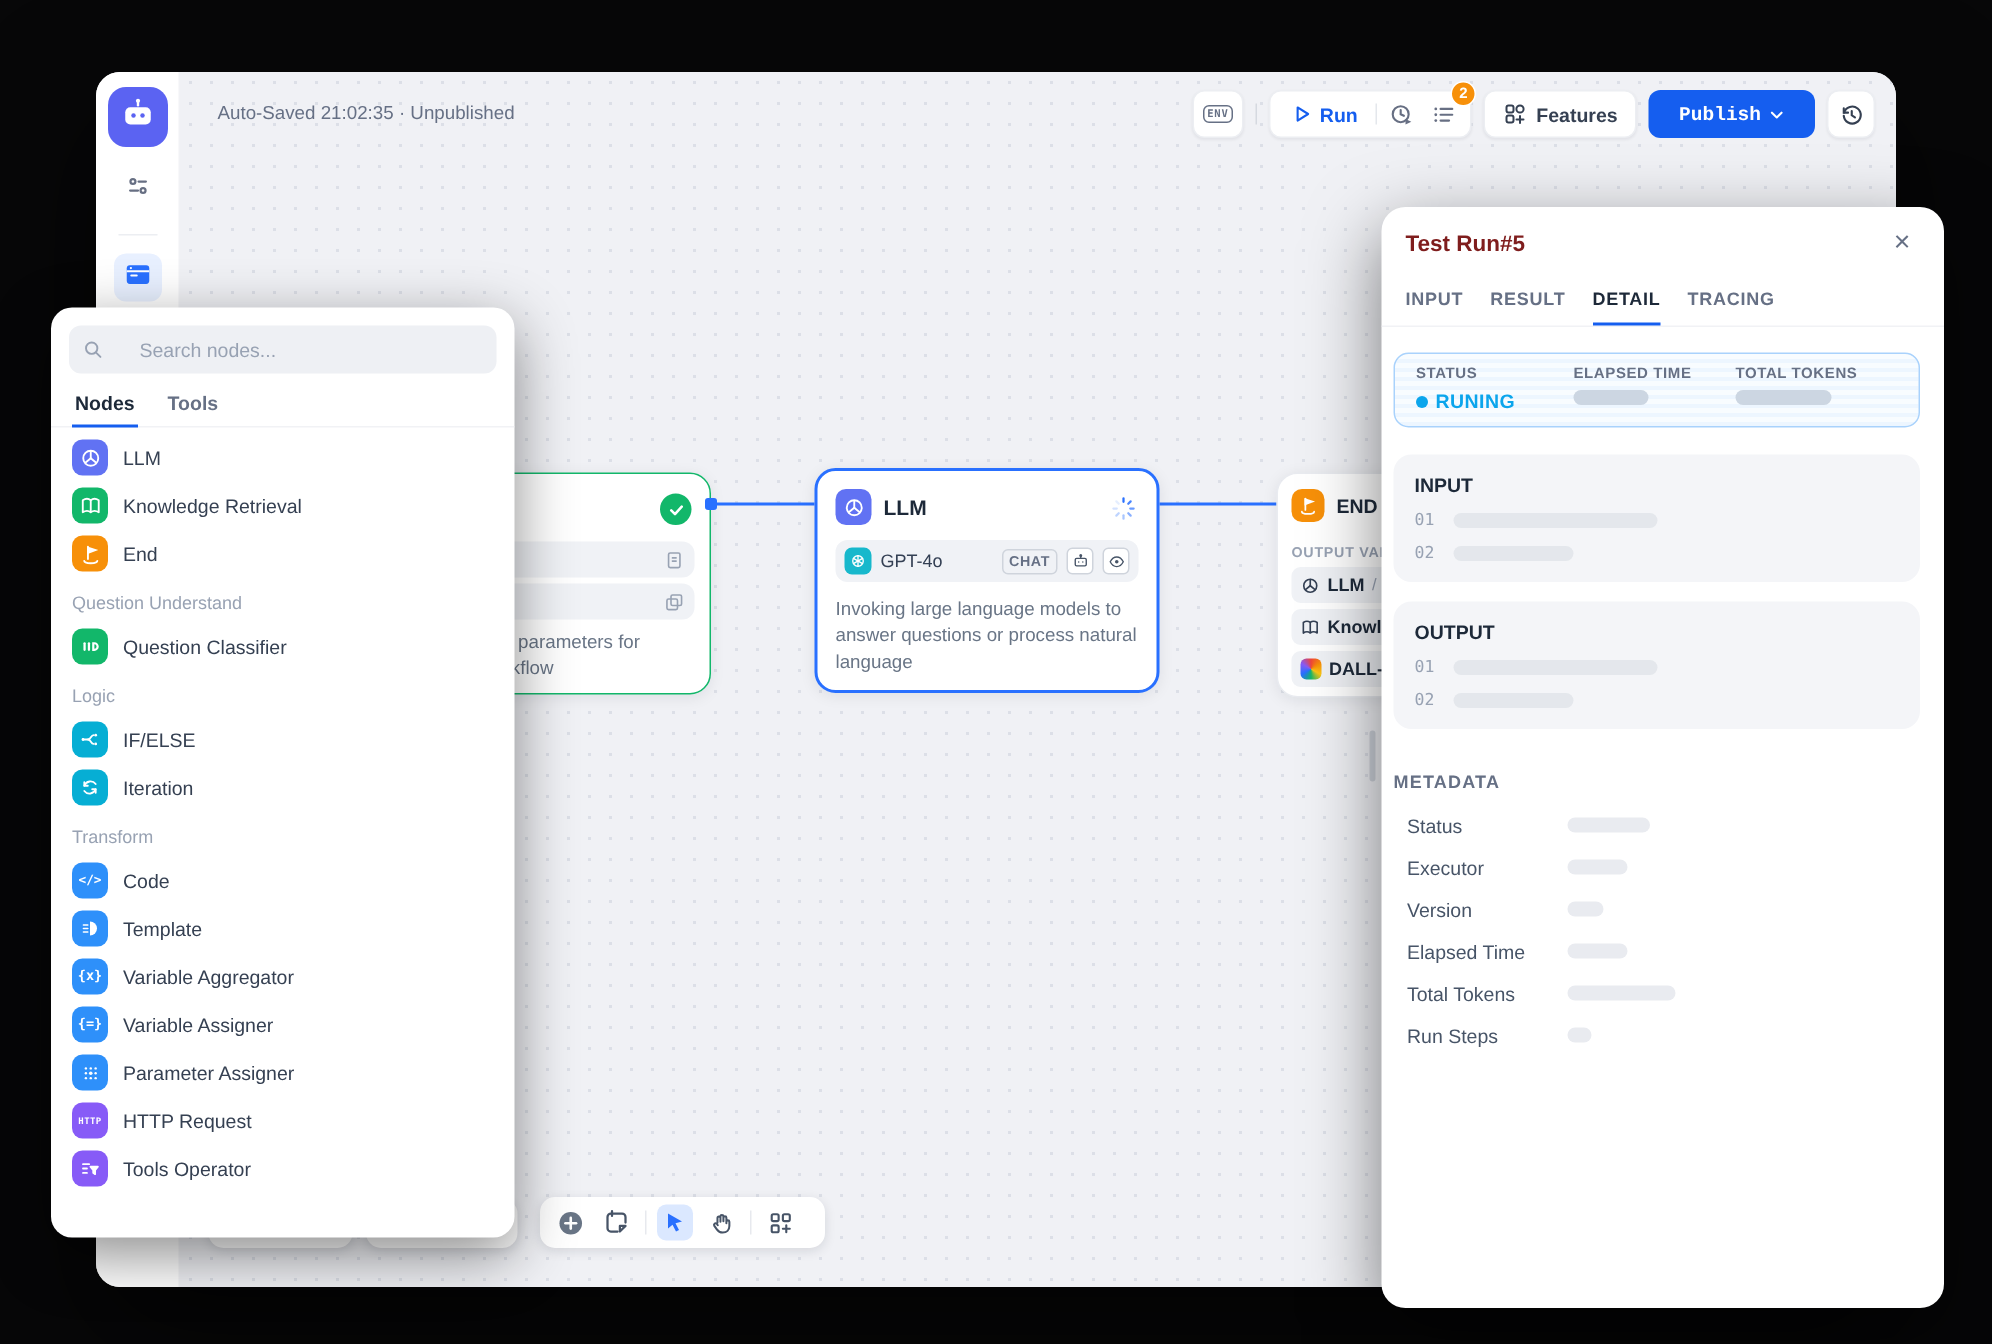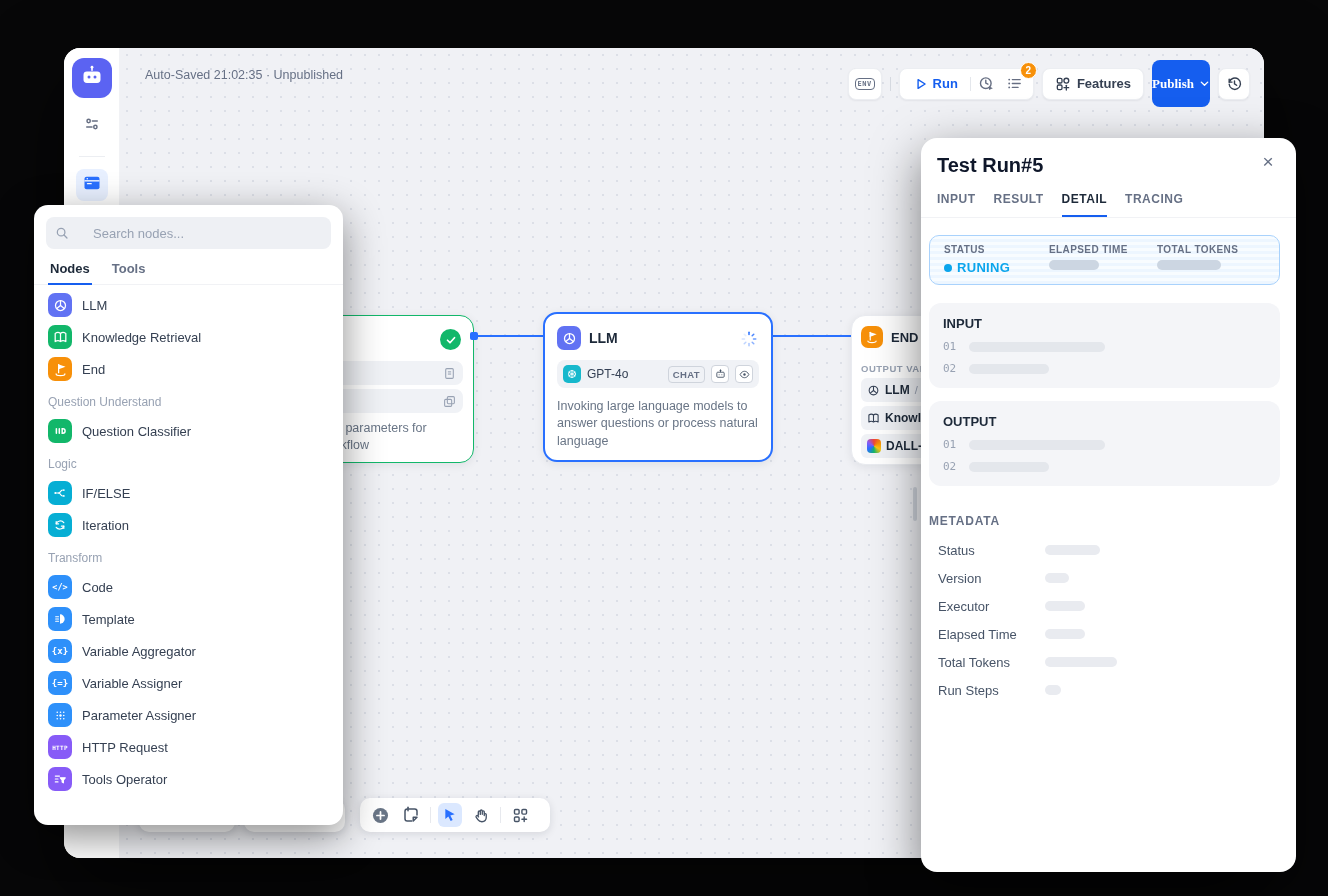--- a/index.html
+++ b/index.html
@@ -32,23 +32,23 @@
   .tb-div { width:1px; height:14px; background:#d5d9e0; }
   .run-group { display:flex; align-items:center; padding:0 4px; position:relative; }
   .run-btn { display:flex; align-items:center; gap:5px; padding:0 10px; height:100%; }
   .run-btn span { font-size:13px; font-weight:700; color:#155eef; }
   .rg-div { width:1px; height:14px; background:#e4e7ec; margin:0 2px; }
   .icon-slot { width:28px; height:28px; display:flex; align-items:center; justify-content:center; }
   .badge2 { position:absolute; top:-7px; right:-4px; width:17px; height:17px; border-radius:50%;
     background:#f79009; border:1.5px solid #fff; color:#fff; font-size:10px; font-weight:700;
     display:flex; align-items:center; justify-content:center; }
   .features-btn { gap:6px; padding:0 12px; font-size:13px; font-weight:600; color:#354052; }
-  .publish-btn { height:47px; border-radius:8px; background:#155eef; border:none; color:#fff;
-    font-size:13px; font-weight:700; display:flex; align-items:center; gap:5px; padding:0 0;
-    font-family:Liberation Serif, serif; }
+  .publish-btn { height:32px; border-radius:8px; background:#155eef; border:none; color:#fff;
+    font-size:13px; font-weight:700; display:flex; align-items:center; gap:5px; padding:0 20px;
+    font-family:Liberation Mono, monospace; }
   .hist-btn { width:32px; }
 
   
   .node { position:absolute; background:#fff; border-radius:14px; box-shadow:0 2px 10px rgba(16,24,40,.08); }
   .start-node { left:120px; top:267px; width:234px; height:148px; border:1.5px solid #12b76a; }
   .check-badge { position:absolute; right:12px; top:13px; width:21px; height:21px; border-radius:50%;
     background:#12b76a; display:flex; align-items:center; justify-content:center; }
   .srow { position:absolute; left:12px; width:210px; height:24px; background:#f0f2f6; border-radius:8px;
     display:flex; align-items:center; justify-content:flex-end; padding:0 7px; }
   .sdesc { position:absolute; left:12px; top:104px; width:212px; font-size:12.5px; line-height:1.35; color:#697586; }
@@ -103,21 +103,21 @@
   .ptab.active { color:#1d2939; font-weight:700; border-bottom:2px solid #155eef; margin-bottom:-1px; }
   .plist { padding-top:4px; }
   .nitem { display:flex; align-items:center; gap:10px; height:32px; padding:0 14px; cursor:pointer; }
   .nitem span.lab { font-size:13px; font-weight:500; color:#354052; }
   .nsec { font-size:12px; color:#98a2b3; padding:10px 14px 2px; height:30px; }
   .gtxt { font-weight:700; color:#fff; font-family:"DejaVu Sans Mono", monospace; }
 
   
   .run-panel { position:absolute; left:921px; top:138px; width:375px; height:734px; background:#fff;
     border-radius:16px; box-shadow:0 16px 48px rgba(0,0,0,.5); z-index:30; overflow:hidden; }
-  .rp-title { position:absolute; left:16px; top:16px; font-size:20px; font-weight:700; color:#0f172a; }
+  .rp-title { position:absolute; left:16px; top:16px; font-size:15px; font-weight:700; color:#7f1d1d; }
   .rp-close { position:absolute; right:16px; top:12px; font-size:19px; color:#667085; width:24px; height:24px;
     display:flex; align-items:center; justify-content:center; cursor:pointer; }
   .rp-tabs { position:absolute; left:0; right:0; top:48px; display:flex; gap:18px; padding:0 16px;
     border-bottom:1px solid #f1f2f5; height:32px; }
   .rtab { font-size:12px; font-weight:600; letter-spacing:.5px; color:#667085; padding-top:6px; }
   .rtab.active { color:#1d2939; font-weight:700; border-bottom:2px solid #155eef; }
   .rp-body { position:absolute; left:8px; right:16px; top:80px; }
   .status-card { margin-top:17px; height:50px; border:1.5px solid #a9d2fc; border-radius:10px;
     background:repeating-linear-gradient(0deg,#edf6ff 0 3px,#f8fcff 3px 6px);
     display:flex; padding:8px 14px 0; }
@@ -625,26 +625,26 @@
         </div>
     </div>
 
     <div class="meta-title">METADATA</div>
     <div style="margin-top:8px">
       <div class="meta-row">
           <span class="ml">Status</span>
           <span class="sk" style="width:55px"></span>
         </div>
       <div class="meta-row">
+          <span class="ml">Executor</span>
+          <span class="sk" style="width:40px"></span>
+        </div>
+      <div class="meta-row">
           <span class="ml">Version</span>
           <span class="sk" style="width:24px"></span>
-        </div>
-      <div class="meta-row">
-          <span class="ml">Executor</span>
-          <span class="sk" style="width:40px"></span>
         </div>
       <div class="meta-row">
           <span class="ml">Elapsed Time</span>
           <span class="sk" style="width:40px"></span>
         </div>
       <div class="meta-row">
           <span class="ml">Total Tokens</span>
           <span class="sk" style="width:72px"></span>
         </div>
       <div class="meta-row">

